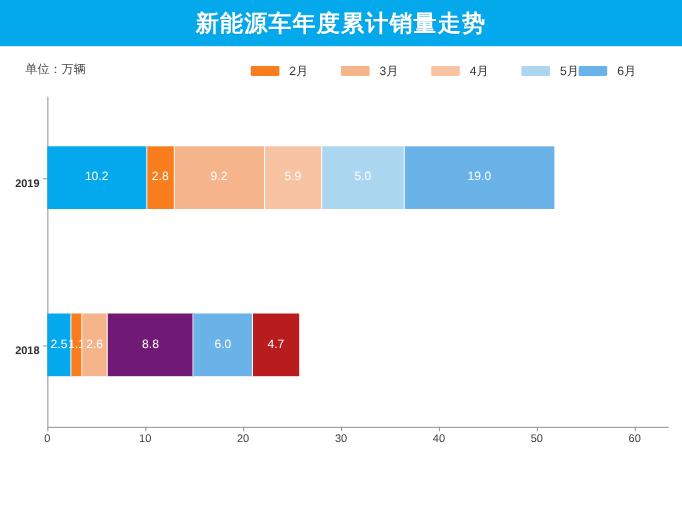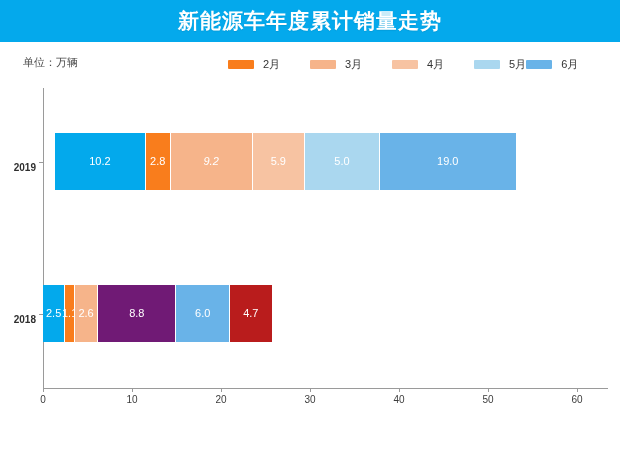--- a/index.html
+++ b/index.html
@@ -217,28 +217,28 @@
       <div class="y-tick" style="top: 161.5px;"></div>
       <div class="y-label-box" style="top: 161.5px;">
         <div class="y-tick-label">2019</div>
       </div>
       <div class="y-tick" style="top: 313.5px;"></div>
       <div class="y-label-box" style="top: 313.5px;">
         <div class="y-tick-label">2018</div>
       </div>
     </div>
   <div id="bars">
-      <div class="bar-row" style="left: 43px; top: 133px; height: 57px; margin-left: 12px;">
+      <div class="bar-row" style="left: 43px; top: 133px; height: 57px;">
         <div class="seg" style="width: 90.78px; background: rgb(3, 169, 236);">
           <span class="seg-label">10.2</span>
         </div>
         <div class="seg" style="width: 24.92px; background: rgb(249, 125, 28);">
           <span class="seg-label">2.8</span>
         </div>
-        <div class="seg" style="width: 81.88px; background: rgb(246, 180, 138); font-style: italic;">
+        <div class="seg" style="width: 81.88px; background: rgb(246, 180, 138);">
           <span class="seg-label">9.2</span>
         </div>
         <div class="seg" style="width: 52.51px; background: rgb(247, 195, 162);">
           <span class="seg-label">5.9</span>
         </div>
         <div class="seg" style="width: 74.76px; background: rgb(170, 215, 239);">
           <span class="seg-label">5.0</span>
         </div>
         <div class="seg" style="width: 136px; background: rgb(105, 179, 232);">
           <span class="seg-label">19.0</span>

